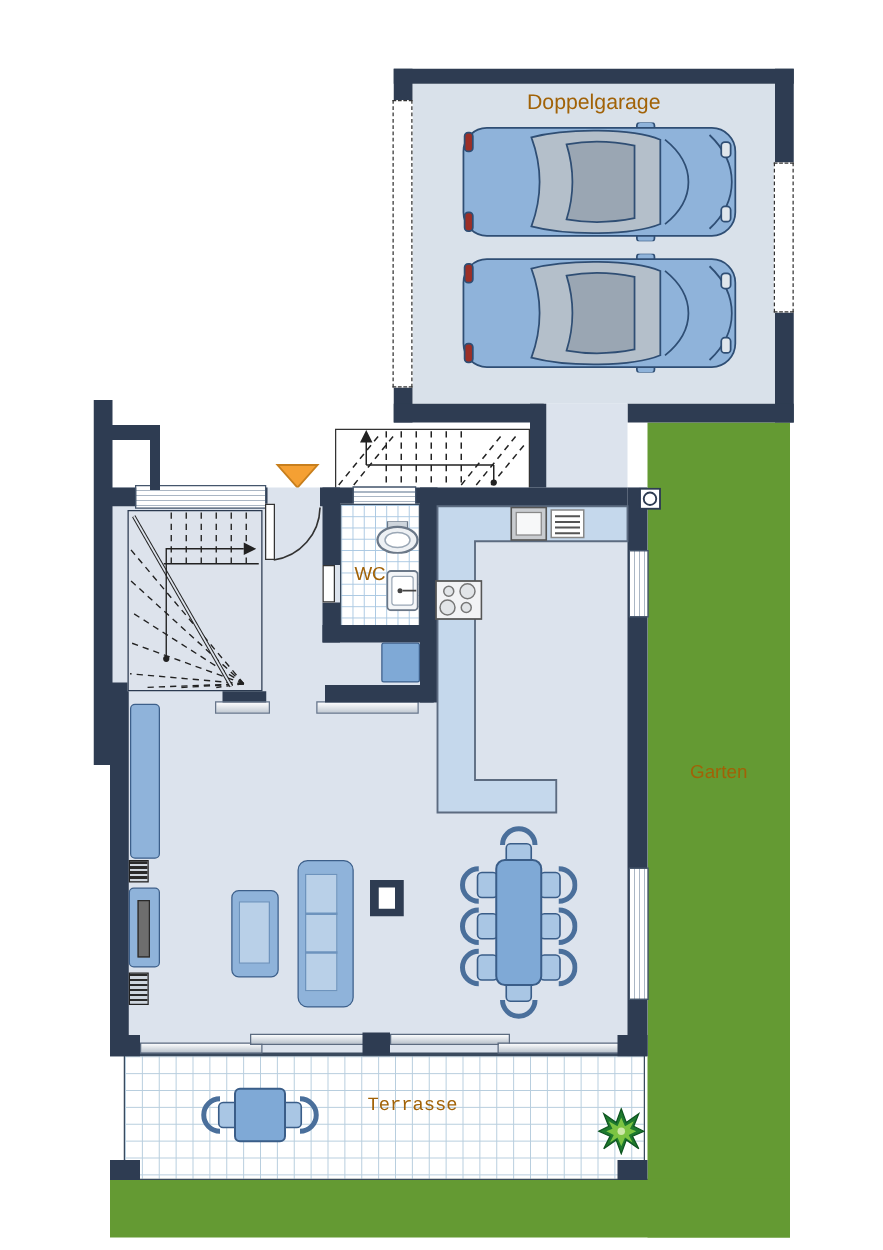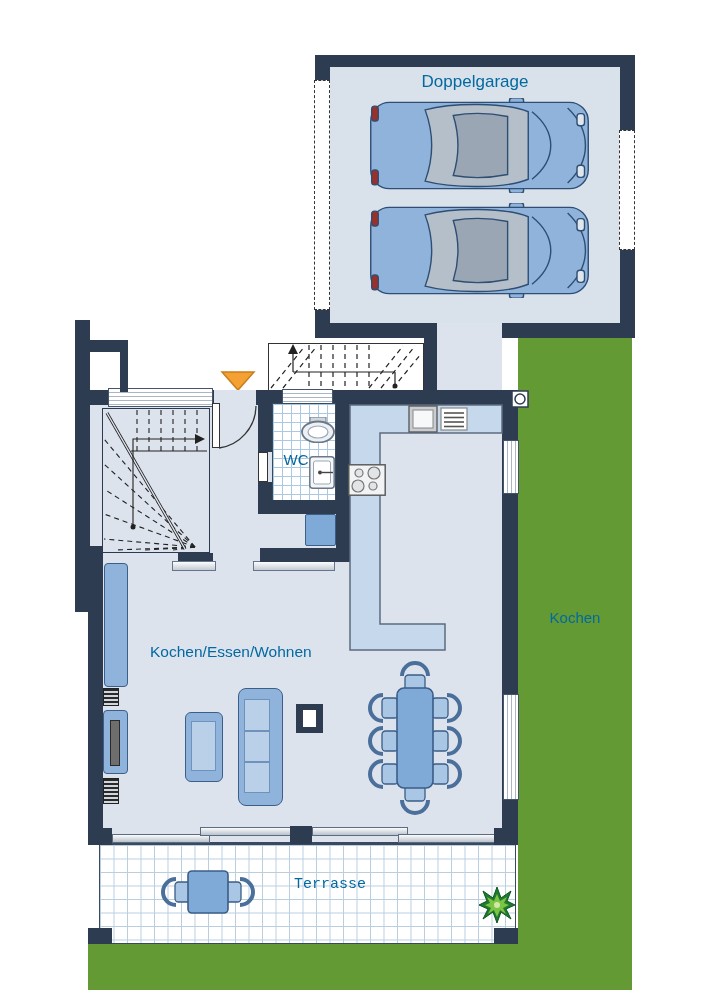--- a/index.html
+++ b/index.html
@@ -3,21 +3,21 @@
 <meta charset="utf-8">
 <style>
   html,body{margin:0;padding:0;background:#fff;}
   #plan{position:relative;width:706px;height:1000px;background:#fff;overflow:hidden;
         font-family:"Liberation Sans",sans-serif;}
   .abs{position:absolute;}
   .wall{position:absolute;background:#2e3c52;}
   .floor{position:absolute;background:#dce3ed;}
   .gfloor{position:absolute;background:#d9e1ea;}
   .garden{position:absolute;background:#649a33;}
-  .lbl{position:absolute;color:#0369a1;font-size:15px;white-space:nowrap;text-align:center;}
+  .lbl{position:absolute;color:#a16207;font-size:15px;white-space:nowrap;text-align:center;}
   .window-h{position:absolute;border:1px solid #44556b;
      background:repeating-linear-gradient(180deg,#ffffff 0 3px,#aab6c4 3px 4px);}
   .window-v{position:absolute;border:1px solid #44556b;
      background:repeating-linear-gradient(90deg,#ffffff 0 3px,#aab6c4 3px 4px);}
   .door-dashed{position:absolute;background:#fff;border:1.5px dashed #333;box-sizing:border-box;}
   .glass-bar{position:absolute;height:9px;border:1px solid #5c6b80;box-sizing:border-box;
      background:linear-gradient(180deg,#fbfcfd,#b9c2cc);}
   .sill{position:absolute;border:1px solid #66758a;box-sizing:border-box;
      background:linear-gradient(180deg,#fdfdfe,#c3cbd4);}
   .tiles-wc{position:absolute;background-color:#fff;border:1px solid #3a4a5e;box-sizing:border-box;
@@ -35,21 +35,21 @@
   .white-box{position:absolute;background:#fff;border:1.5px solid #333;box-sizing:border-box;}
   svg{display:block;}
 </style>
 </head>
 <body>
 
 <div id="plan">
 
   <div class="garden" style="left:518px;top:338px;width:114px;height:652px;"></div>
   <div class="garden" style="left:88px;top:943px;width:544px;height:47px;"></div>
-  <div class="lbl" style="left:530px;top:609px;width:90px;">Kochen</div>
+  <div class="lbl" style="left:530px;top:609px;width:90px;">Garten</div>
 
   <div class="gfloor" style="left:330px;top:67px;width:290px;height:256px;"></div>
   <div class="wall" style="left:315px;top:55px;width:320px;height:12px;"></div>
   <div class="wall" style="left:315px;top:55px;width:15px;height:25px;"></div>
   <div class="wall" style="left:315px;top:310px;width:15px;height:28px;"></div>
   <div class="wall" style="left:620px;top:55px;width:15px;height:75px;"></div>
   <div class="wall" style="left:620px;top:250px;width:15px;height:88px;"></div>
   <div class="wall" style="left:315px;top:323px;width:120px;height:15px;"></div>
   <div class="wall" style="left:502px;top:323px;width:133px;height:15px;"></div>
   <div class="door-dashed" style="left:314px;top:80px;width:16px;height:230px;"></div>
@@ -210,21 +210,20 @@
     </g>
   </svg>
   <svg class="abs" style="left:348px;top:464px;" width="38" height="32" viewBox="0 0 38 32">
     <rect x="0.8" y="0.8" width="36.4" height="30.4" fill="#f2f3f5" stroke="#555" stroke-width="1.4"></rect>
     <circle cx="11" cy="9" r="4" fill="#e2e5e8" stroke="#777" stroke-width="1.2"></circle>
     <circle cx="26" cy="9" r="6" fill="#e2e5e8" stroke="#777" stroke-width="1.2"></circle>
     <circle cx="10" cy="22" r="6" fill="#e2e5e8" stroke="#777" stroke-width="1.2"></circle>
     <circle cx="25" cy="22" r="4" fill="#e2e5e8" stroke="#777" stroke-width="1.2"></circle>
   </svg>
 
-  <div class="lbl" style="left:150px;top:643px;width:160px;font-size:15.5px;">Kochen/Essen/Wohnen</div>
 
   <div class="fur" style="left:104px;top:563px;width:24px;height:124px;"></div>
   <div class="speaker" style="left:103px;top:688px;width:16px;height:18px;"></div>
   <div class="fur" style="left:103px;top:710px;width:25px;height:64px;"></div>
   <div class="abs" style="left:110px;top:720px;width:10px;height:46px;background:#6e6e6e;border:1px solid #2a2a2a;box-sizing:border-box;"></div>
   <div class="speaker" style="left:103px;top:778px;width:16px;height:26px;"></div>
 
   <div class="fur" style="left:185px;top:712px;width:38px;height:70px;border-radius:6px;">
     <div class="fur-inner" style="left:5px;top:8px;width:25px;height:50px;"></div>
   </div>

